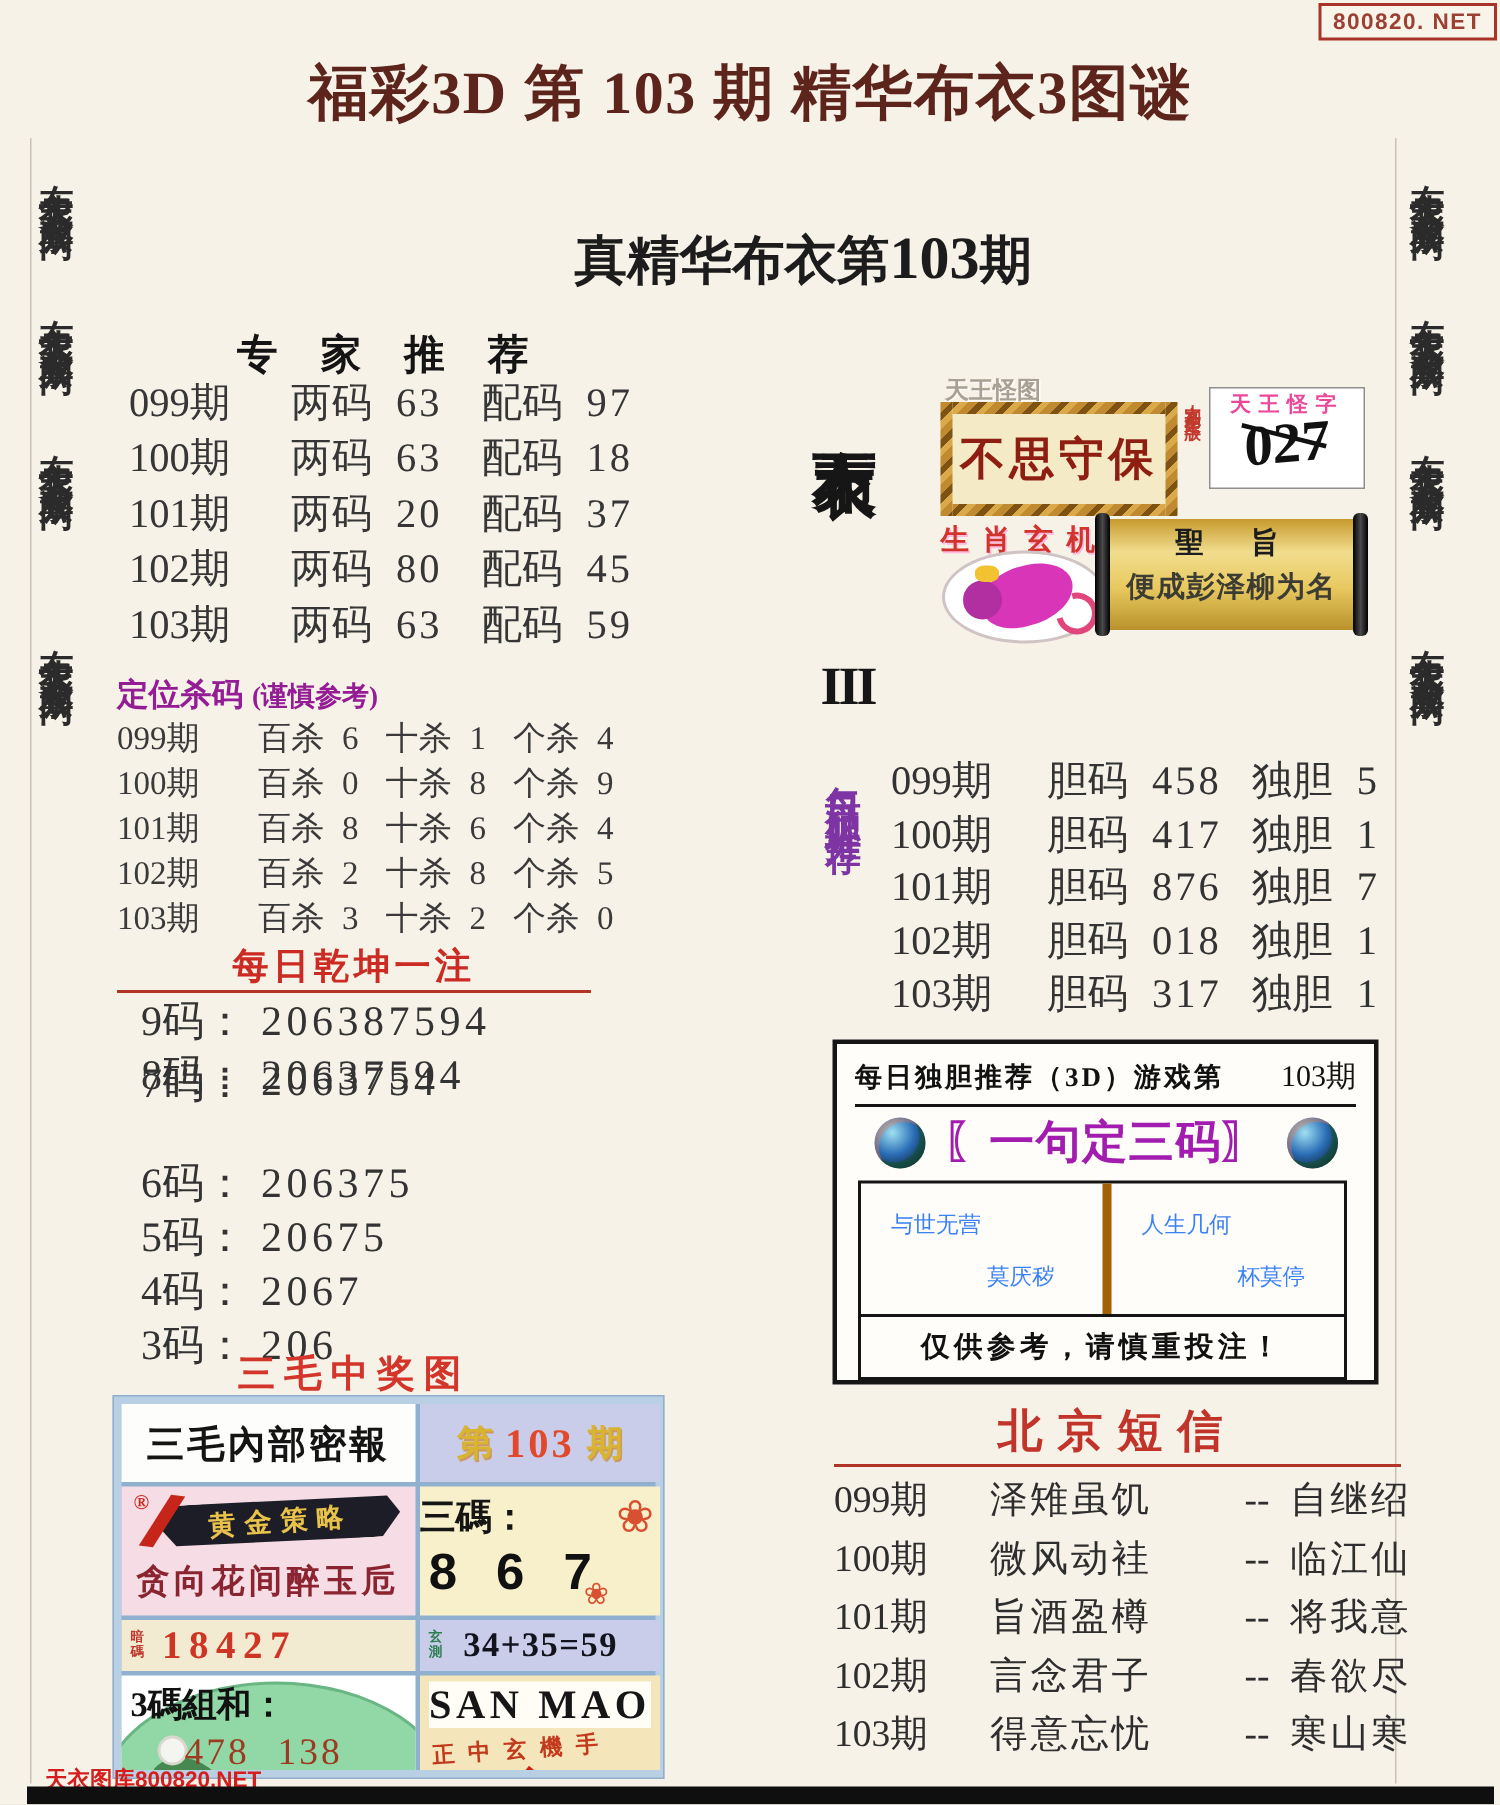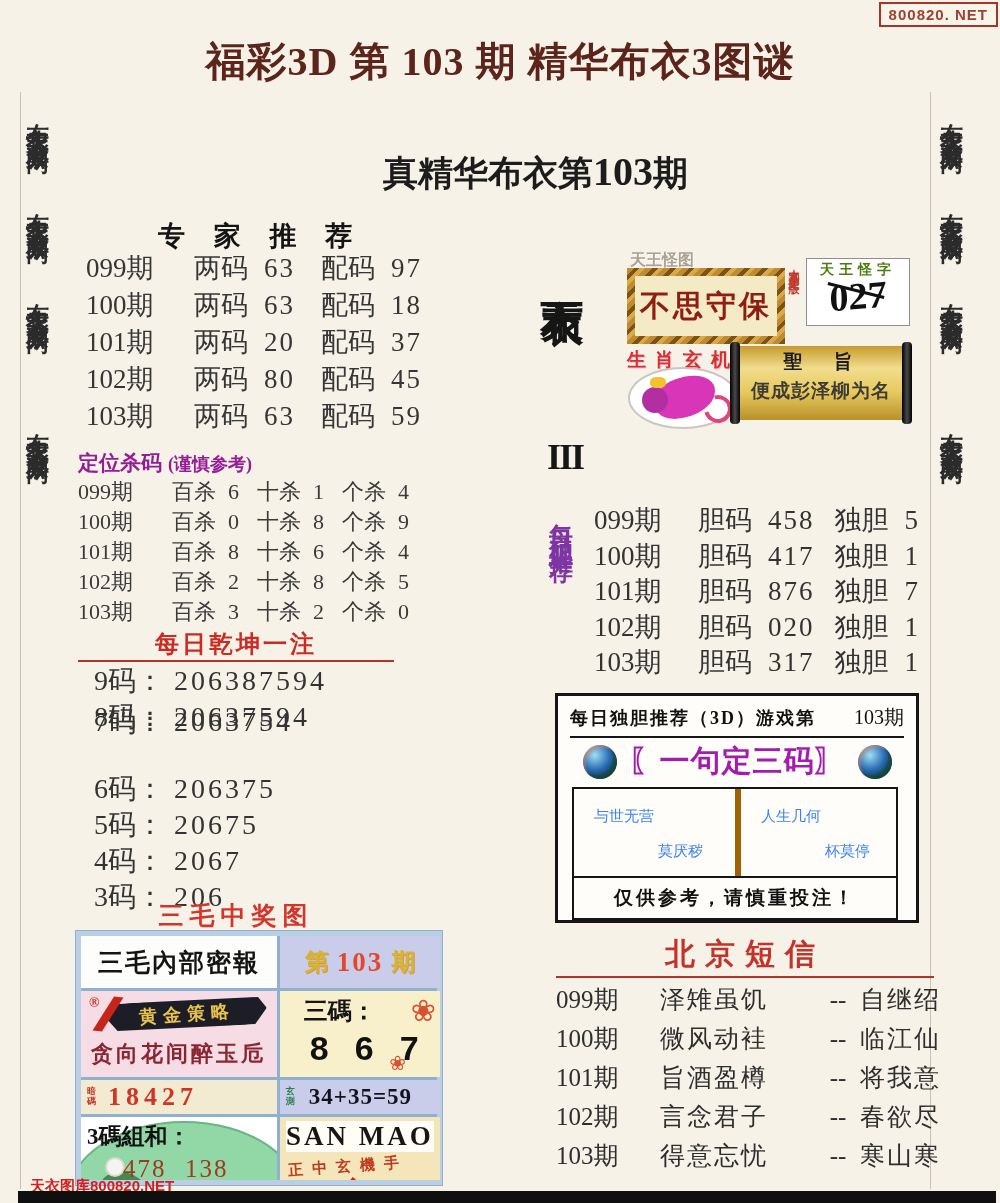--- a/index.html
+++ b/index.html
@@ -59,21 +59,21 @@
   .sm-c2 .inum{color:#e2492c;font-weight:bold;font-size:27px;letter-spacing:2px;}
   .sm-c3{background:#f6dce4;}
   .ribbon{position:absolute;left:26px;top:8px;width:160px;height:30px;background:#1d1d28;
           transform:rotate(-4deg);clip-path:polygon(0 50%,7% 0,95% 10%,100% 48%,92% 100%,6% 90%);
           display:flex;align-items:center;justify-content:center;color:#e8c24a;font-weight:bold;
           font-size:18px;letter-spacing:6px;}
   .regmark{position:absolute;left:8px;top:4px;color:#cf2a1e;font-size:14px;font-weight:bold;}
   .slash{position:absolute;left:22px;top:6px;width:10px;height:34px;background:#c6251a;
          transform:skewX(-28deg) rotate(6deg);}
   .poem{position:absolute;left:10px;top:48px;font-size:22px;color:#8a2430;letter-spacing:3px;font-weight:bold;}
-  .sm-c4{background:#f8f0ca;padding:4px 24px;box-sizing:border-box;}
+  .sm-c4{background:#f8f0ca;padding:4px 0;box-sizing:border-box;}
   .sanma-label{font-weight:bold;font-size:24px;color:#151515;}
   .sanma-digits{display:flex;gap:26px;margin:2px 0 0 6px;font-weight:bold;font-size:34px;color:#111;
                 font-family:"Liberation Sans","DejaVu Sans",sans-serif;}
   .flower{position:absolute;color:#d8502f;}
   .sm-c5{background:#f3ead2;display:flex;align-items:center;padding-left:6px;box-sizing:border-box;}
   .tiny-label{font-size:9px;line-height:1.1;width:13px;font-weight:bold;word-break:break-all;}
   .red-label{color:#c0392e;}
   .green-label{color:#2e7d4f;}
   .code-val{color:#cf3524;font-weight:bold;font-size:26px;letter-spacing:5px;margin-left:8px;}
   .sm-c6{background:#c9cdea;display:flex;align-items:center;padding-left:6px;box-sizing:border-box;}
@@ -105,21 +105,21 @@
             font-size:16px;color:#a8a193;font-weight:bold;text-shadow:1px 1px 0 #fff;}
   .tw-banner{position:absolute;left:627px;top:268px;width:158px;height:76px;box-sizing:border-box;
              border:8px solid #c08a30;
              border-image:repeating-linear-gradient(135deg,#c08a30 0 5px,#7d5212 5px 9px,#d9a94a 9px 13px) 8;
              background:#f4ebc6;display:flex;align-items:center;justify-content:center;
              font-weight:bold;font-size:30px;color:#8e1d12;letter-spacing:3px;}
   .tw-series{position:absolute;left:788px;top:260px;font-weight:bold;font-size:11px;color:#c23b2e;
              letter-spacing:2px;line-height:1.1;}
   .tw-guaizi{position:absolute;left:806px;top:258px;width:104px;height:68px;background:#fff;
              border:1px solid #8f8f8f;text-align:center;box-sizing:border-box;}
-  .guaizi-title{font-size:14px;color:#4d7c0f;letter-spacing:5px;font-weight:bold;margin-top:2px;}
+  .guaizi-title{font-size:14px;color:#ec4899;letter-spacing:5px;font-weight:bold;margin-top:2px;}
   .guaizi-num{font-size:38px;font-weight:bold;color:#111;transform:rotate(-5deg) skewX(-4deg);
               line-height:1;margin-top:-2px;position:relative;}
   .guaizi-strike{position:absolute;left:20px;top:30px;width:58px;height:3px;background:#111;
                  transform:rotate(14deg);}
   .sx-title{position:absolute;left:627px;top:347px;font-size:19px;font-weight:bold;color:#d0342c;
             letter-spacing:9px;text-shadow:1px 1px 0 #fbd;}
   .zodiac{position:absolute;left:628px;top:367px;width:106px;height:58px;background:#fff;
           border-radius:50%;border:2px solid #cfc3c3;}
   .z-body{position:absolute;left:24px;top:8px;width:62px;height:40px;border-radius:55% 45% 60% 40%;
           background:#d935b8;transform:rotate(-12deg);}
@@ -415,21 +415,21 @@
   <div class="row dd-row" style="top:573px;">
     <span class="p">101期</span>
     <span class="l">胆码</span>
     <span class="v">876</span>
     <span class="l">独胆</span>
     <span class="v">7</span>
   </div>
   <div class="row dd-row" style="top:609px;">
     <span class="p">102期</span>
     <span class="l">胆码</span>
-    <span class="v">020</span>
+    <span class="v">018</span>
     <span class="l">独胆</span>
     <span class="v">1</span>
   </div>
   <div class="row dd-row" style="top:644px;">
     <span class="p">103期</span>
     <span class="l">胆码</span>
     <span class="v">317</span>
     <span class="l">独胆</span>
     <span class="v">1</span>
   </div>

